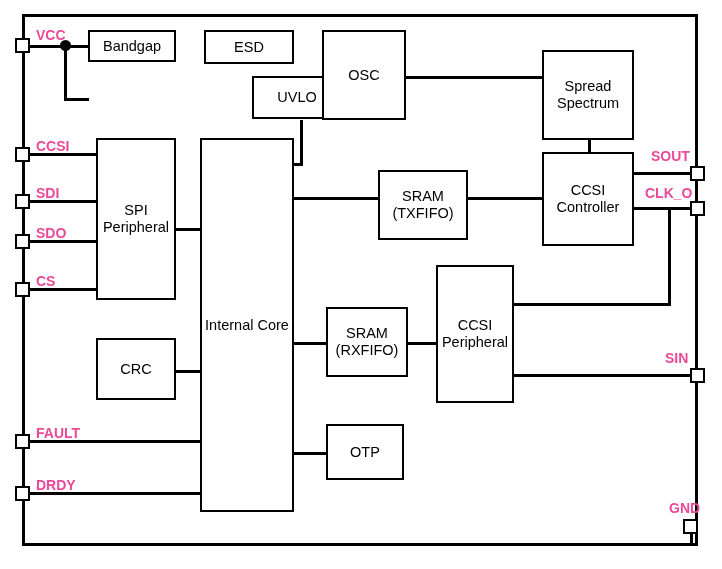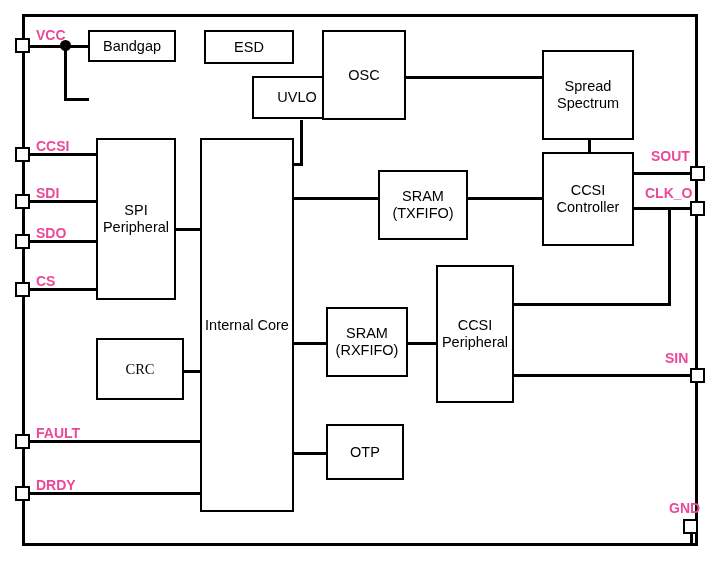--- a/index.html
+++ b/index.html
@@ -154,21 +154,21 @@
 
   <div class="block" style="left:542px; top:152px; width:92px; height:94px;">CCSI
 Controller</div>
 
   <div class="block" style="left:326px; top:307px; width:82px; height:70px;">SRAM
 (RXFIFO)</div>
 
   <div class="block" style="left:436px; top:265px; width:78px; height:138px;">CCSI
 Peripheral</div>
 
-  <div class="block" style="left:96px; top:338px; width:88px; height:62px;font-family:Liberation Serif, serif;">CRC</div>
+  <div class="block" style="left:96px; top:338px; width:80px; height:62px;">CRC</div>
 
   <div class="block" style="left:326px; top:424px; width:78px; height:56px;">OTP</div>
 
   <div class="pad" style="left:15px; top:38px;"></div>
   <div class="pad" style="left:15px; top:147px;"></div>
   <div class="pad" style="left:15px; top:194px;"></div>
   <div class="pad" style="left:15px; top:234px;"></div>
   <div class="pad" style="left:15px; top:282px;"></div>
   <div class="pad" style="left:15px; top:434px;"></div>
   <div class="pad" style="left:15px; top:486px;"></div>

